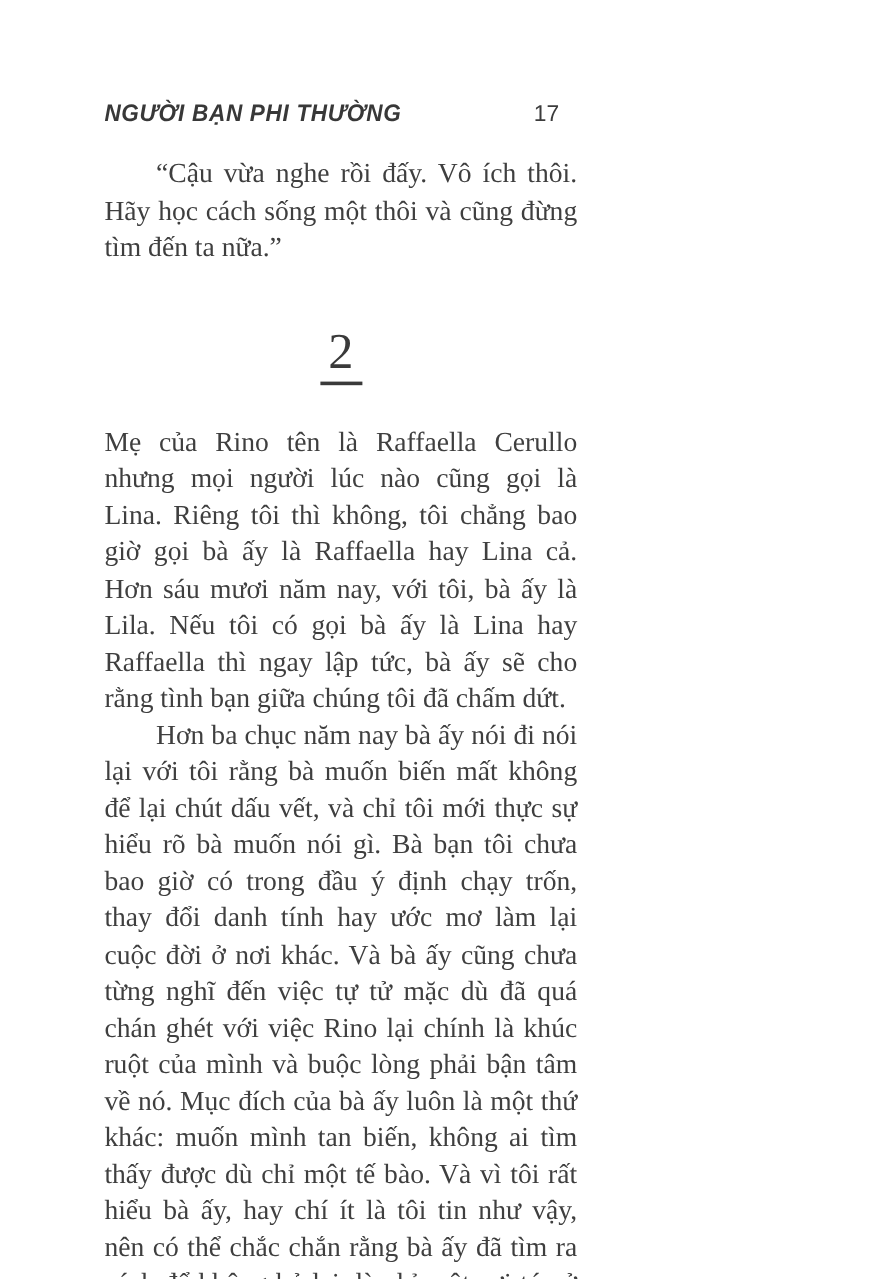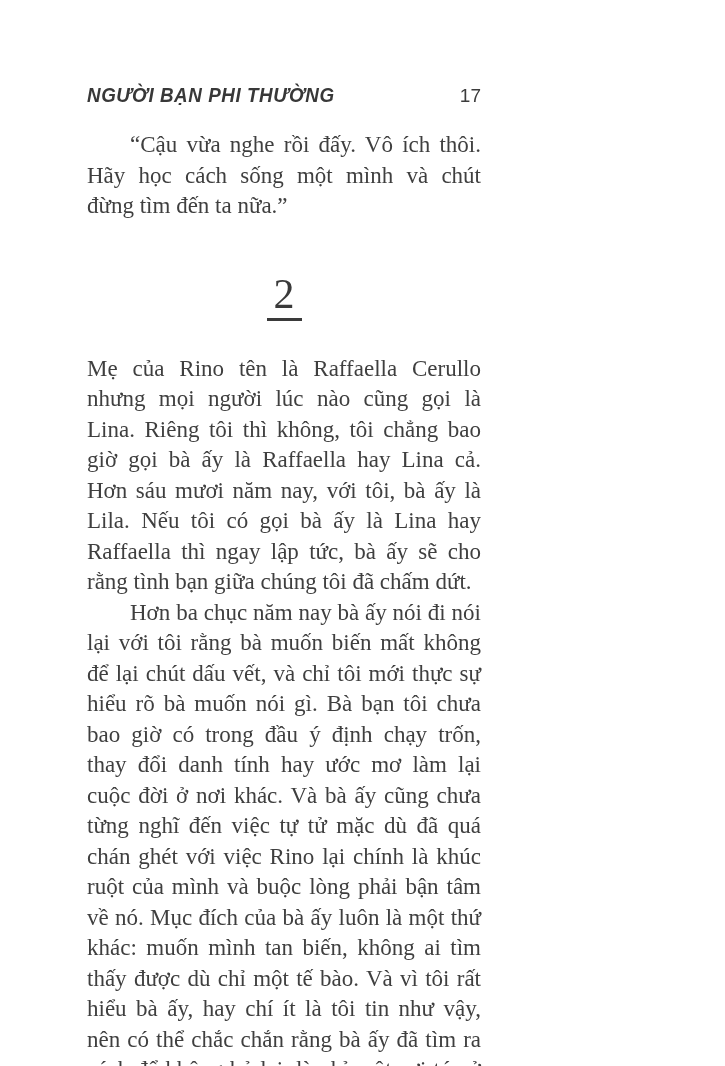--- a/index.html
+++ b/index.html
@@ -33,20 +33,21 @@
     color: #383838;
     transform: scaleX(0.94);
     transform-origin: left center;
     white-space: nowrap;
   }
   .page-number {
     font-family: "Liberation Sans", sans-serif;
     font-size: 19px;
     font-weight: normal;
     color: #3c3c3c;
+    margin-right: 15px;
   }
   
   .prose p {
     font-family: "Liberation Serif", "DejaVu Serif", serif;
     font-size: 23px;
     line-height: 30.5px;
     text-align: justify;
     margin: 0;
     color: #3f3f3f;
   }
@@ -73,21 +74,21 @@
 <body>
 
 <div class="page">
 
   <header class="page-header">
     <span class="running-title">NGƯỜI BẠN PHI THƯỜNG</span>
     <span class="page-number">17</span>
   </header>
 
   <section class="prose">
-    <p class="indent">“Cậu vừa nghe rồi đấy. Vô ích thôi. Hãy học cách sống một mình và chút đừng tìm đến ta nữa.”</p>
+    <p class="indent">“Cậu vừa nghe rồi đấy. Vô ích thôi. Hãy học cách sống một thôi và cũng đừng tìm đến ta nữa.”</p>
   </section>
 
   <h2 class="chapter-heading">
     <span class="chapter-number">2</span>
   </h2>
 
   <section class="prose">
     <p>Mẹ của Rino tên là Raffaella Cerullo nhưng mọi người lúc nào cũng gọi là Lina. Riêng tôi thì không, tôi chẳng bao giờ gọi bà ấy là Raffaella hay Lina cả. Hơn sáu mươi năm nay, với tôi, bà ấy là Lila. Nếu tôi có gọi bà ấy là Lina hay Raffaella thì ngay lập tức, bà ấy sẽ cho rằng tình bạn giữa chúng tôi đã chấm dứt.</p>
     <p class="indent">Hơn ba chục năm nay bà ấy nói đi nói lại với tôi rằng bà muốn biến mất không để lại chút dấu vết, và chỉ tôi mới thực sự hiểu rõ bà muốn nói gì. Bà bạn tôi chưa bao giờ có trong đầu ý định chạy trốn, thay đổi danh tính hay ước mơ làm lại cuộc đời ở nơi khác. Và bà ấy cũng chưa từng nghĩ đến việc tự tử mặc dù đã quá chán ghét với việc Rino lại chính là khúc ruột của mình và buộc lòng phải bận tâm về nó. Mục đích của bà ấy luôn là một thứ khác: muốn mình tan biến, không ai tìm thấy được dù chỉ một tế bào. Và vì tôi rất hiểu bà ấy, hay chí ít là tôi tin như vậy, nên có thể chắc chắn rằng bà ấy đã tìm ra cách để không bỏ lại dù chỉ một sợi tóc ở bất kỳ ngóc ngách nào trên thế gian này.</p>
   </section>

